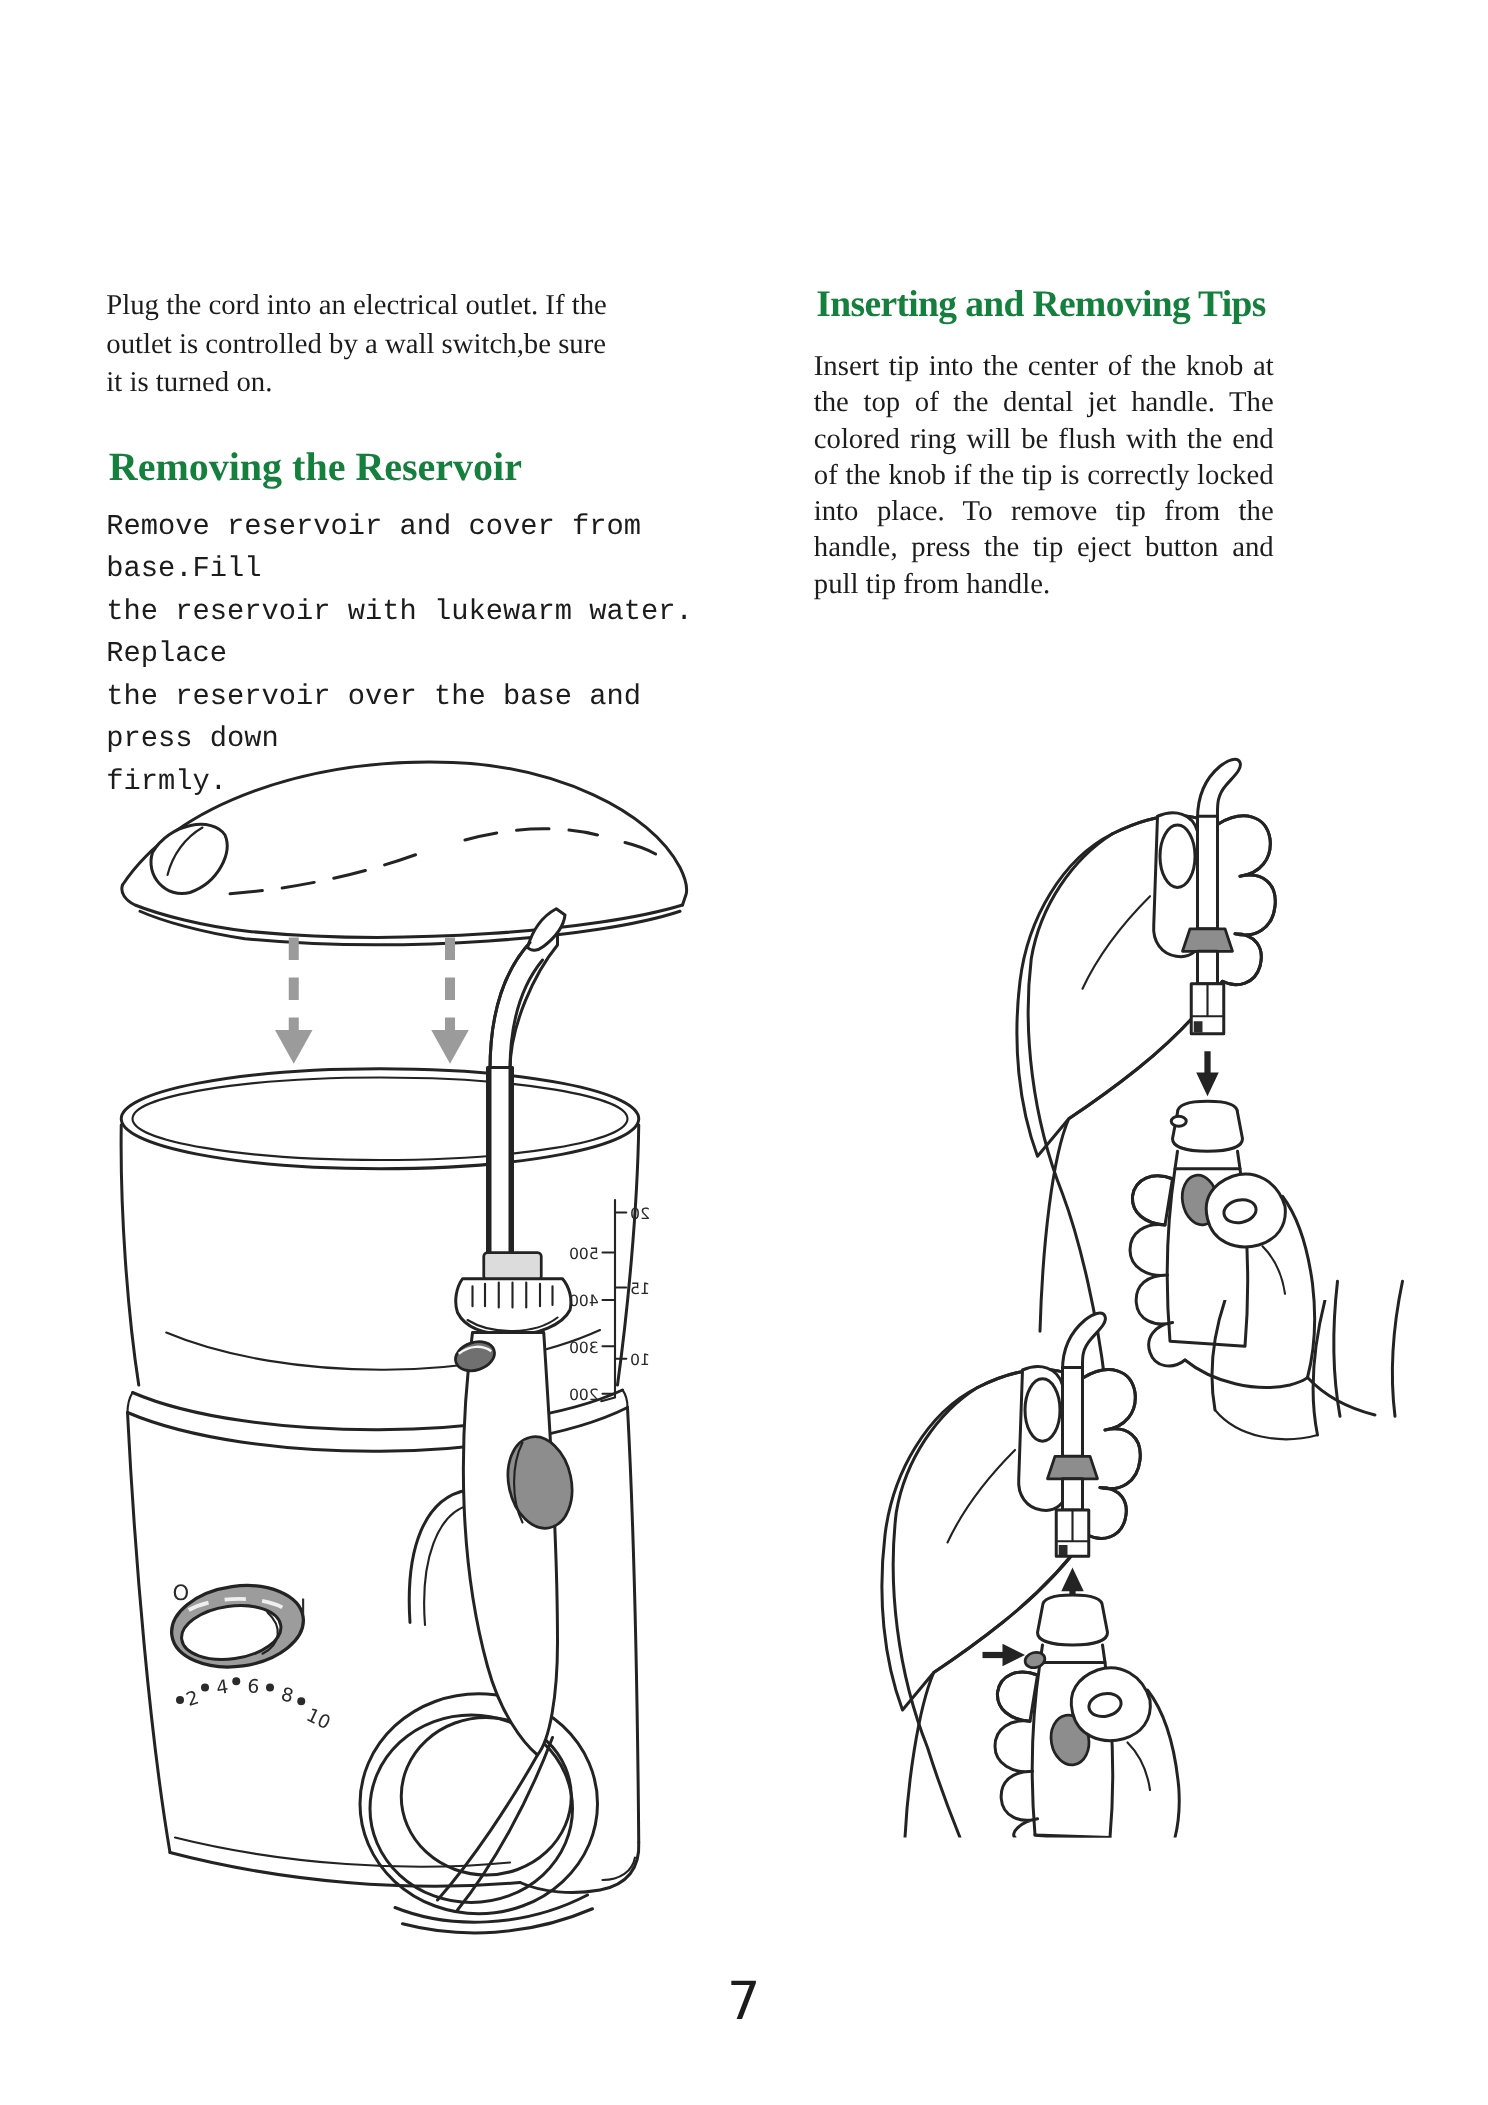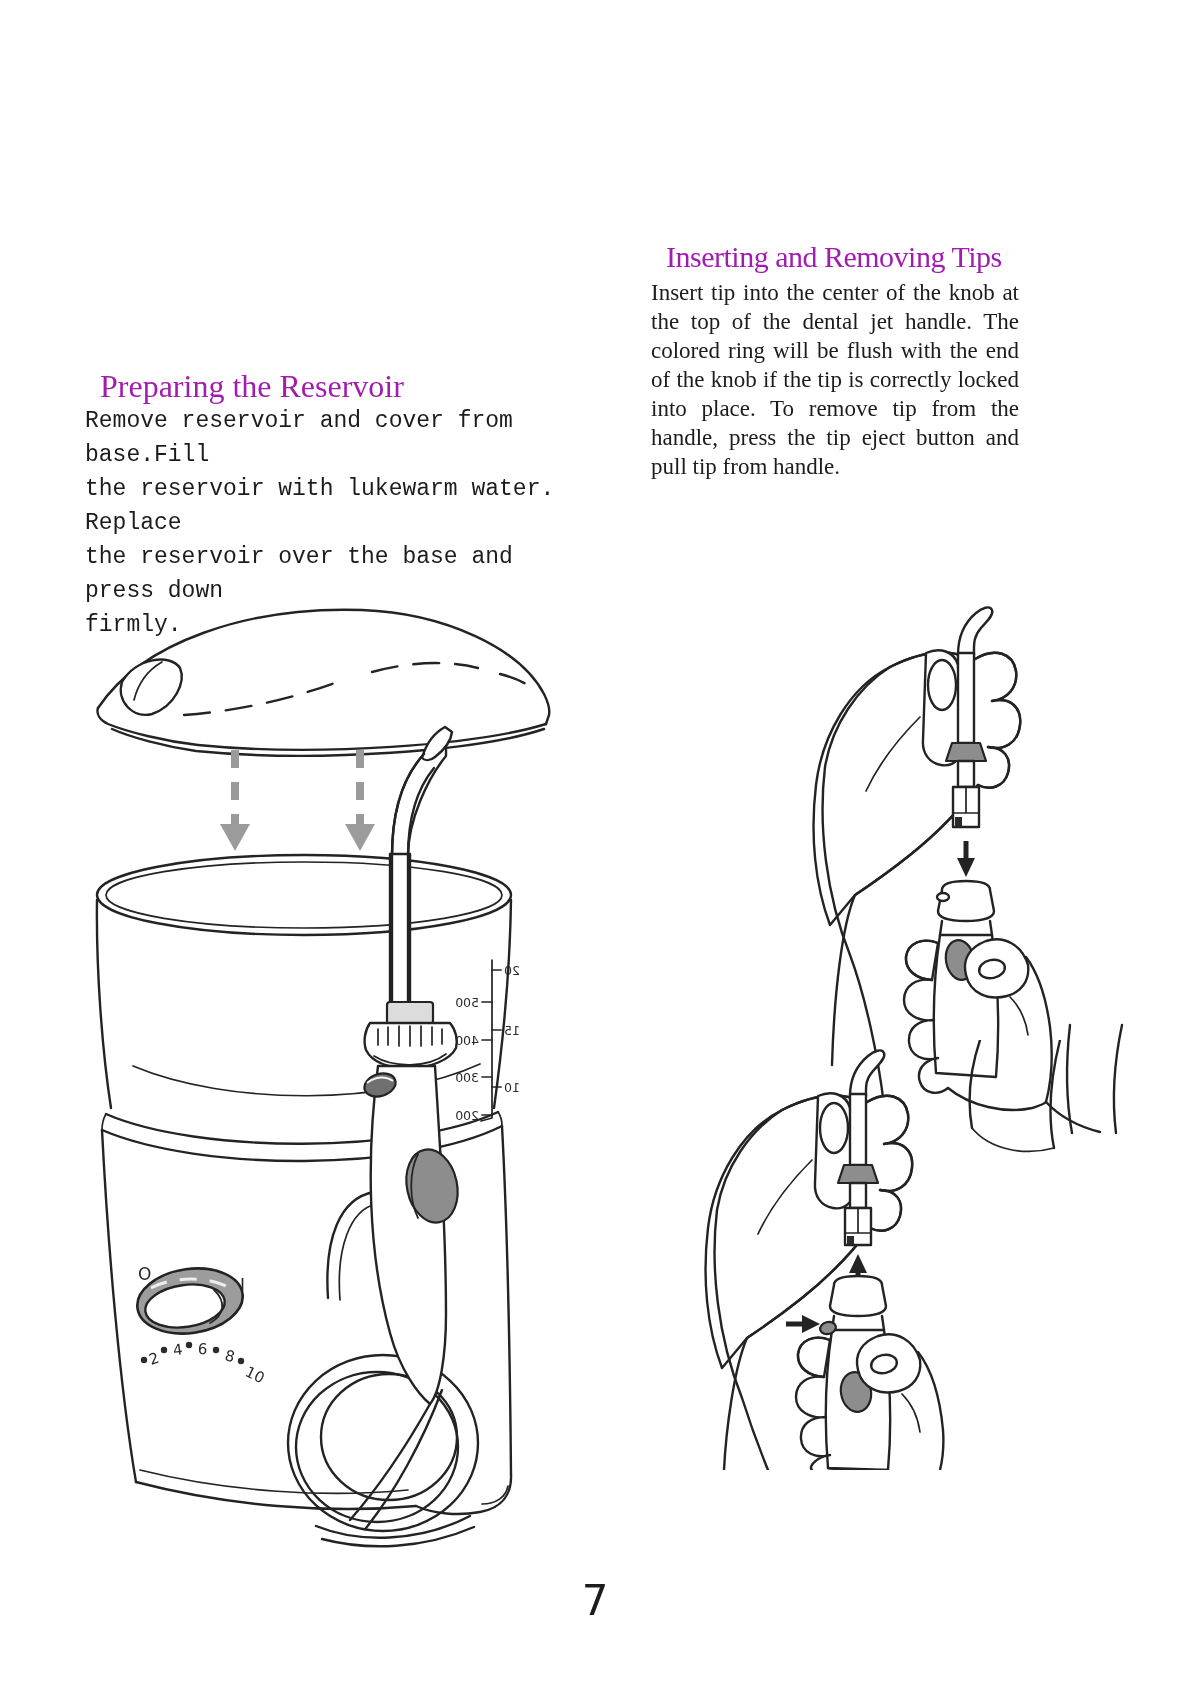--- a/index.html
+++ b/index.html
@@ -5,21 +5,21 @@
   html,body { margin:0; padding:0; background:#ffffff; }
   .page {
     position:relative; width:1190px; height:1684px; background:#ffffff;
     font-family:"Liberation Serif", serif; color:#1c1c1c; overflow:hidden;
   }
   .para { position:absolute; margin:0; font-size:23px; }
   .pre  { white-space:pre-line; }
   .intro { left:85px; top:228px; width:480px; line-height:31px; }
   .lbody { left:85px; top:404px; width:480px; line-height:34px;font-family:Liberation Mono, monospace; }
   .rbody { left:651px; top:278px; width:368px; line-height:29px; text-align:justify; }
-  h2.head { position:absolute; margin:16px; font-weight:normal; color:#a21caf; }
+  h2.head { position:absolute; margin:3px; font-weight:bold; color:#15803d; }
   .lhead { left:84px; top:352px; font-size:32px; }
   .rhead { left:650px; top:224px; font-size:30px; letter-spacing:-0.5px; }
   .pageno {
     position:absolute; left:0; top:1576px; width:1190px; text-align:center;
     font-family:"DejaVu Sans", sans-serif; font-size:42px; color:#1c1c1c;
   }
   .fig { position:absolute; }
   .fig-device { left:78px;  top:598px;  width:484px; height:950px; }
   .fig-insert { left:770px; top:595px;  width:360px; height:540px; }
   .fig-remove { left:680px; top:1040px; width:420px; height:430px; }
@@ -44,22 +44,25 @@
   svg .scaletxt { font-size:12.5px; }
   svg .dialtxt  { font-size:15px; }
   svg .oitxt    { font-size:17px; }
   svg .mir { transform:scaleX(-1); transform-box:fill-box; transform-origin:center; }
 </style>
 </head>
 <body>
 
 <div class="page">
 
-
-  <h2 class="head lhead">Preparing the Reservoir</h2>
+  <p class="para pre intro">Plug the cord into an electrical outlet. If the
+outlet is  controlled by a wall switch,be sure
+ it is turned on.</p>
+
+  <h2 class="head lhead">Removing the Reservoir</h2>
 
   <p class="para pre lbody">Remove reservoir and cover from base.Fill
 the reservoir with lukewarm water. Replace
 the reservoir over the base and press down
 firmly.</p>
 
   <h2 class="head rhead">Inserting and Removing Tips</h2>
 
   <p class="para rbody">Insert tip into the center of the knob at the top of the dental jet handle. The colored ring will be flush with the end of the knob if the tip is correctly locked into place. To remove tip from the handle, press the tip eject button and pull tip from handle.</p>
 

